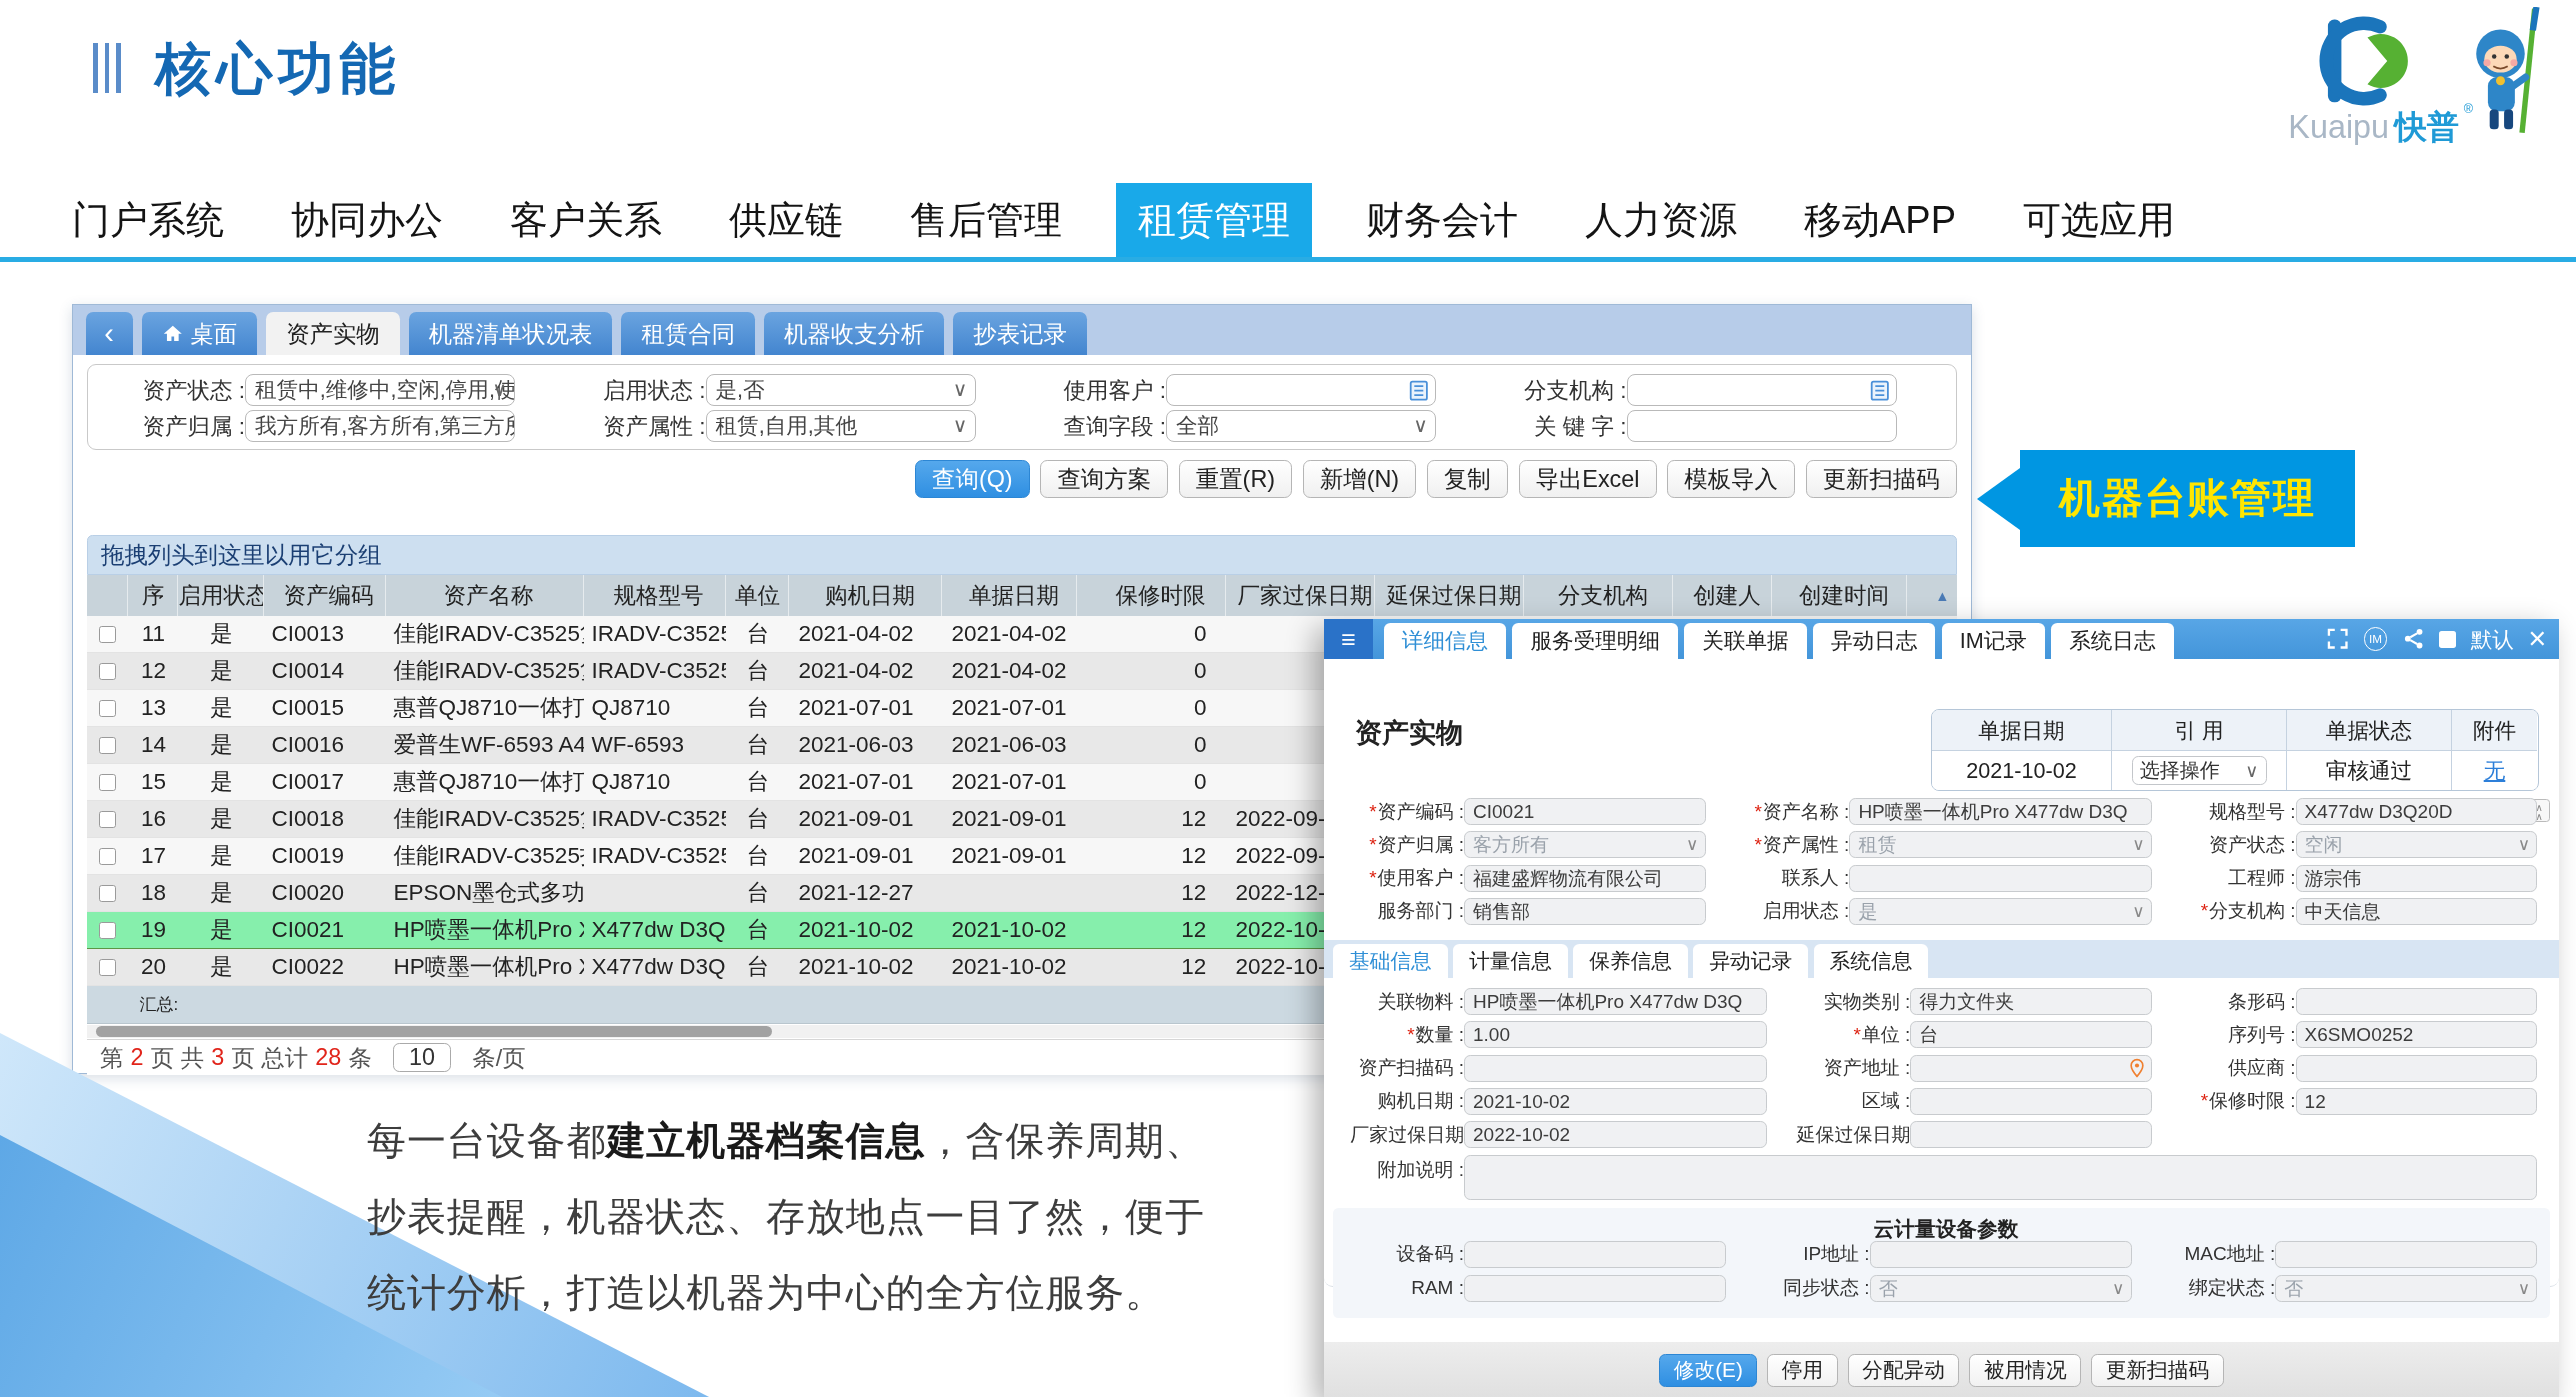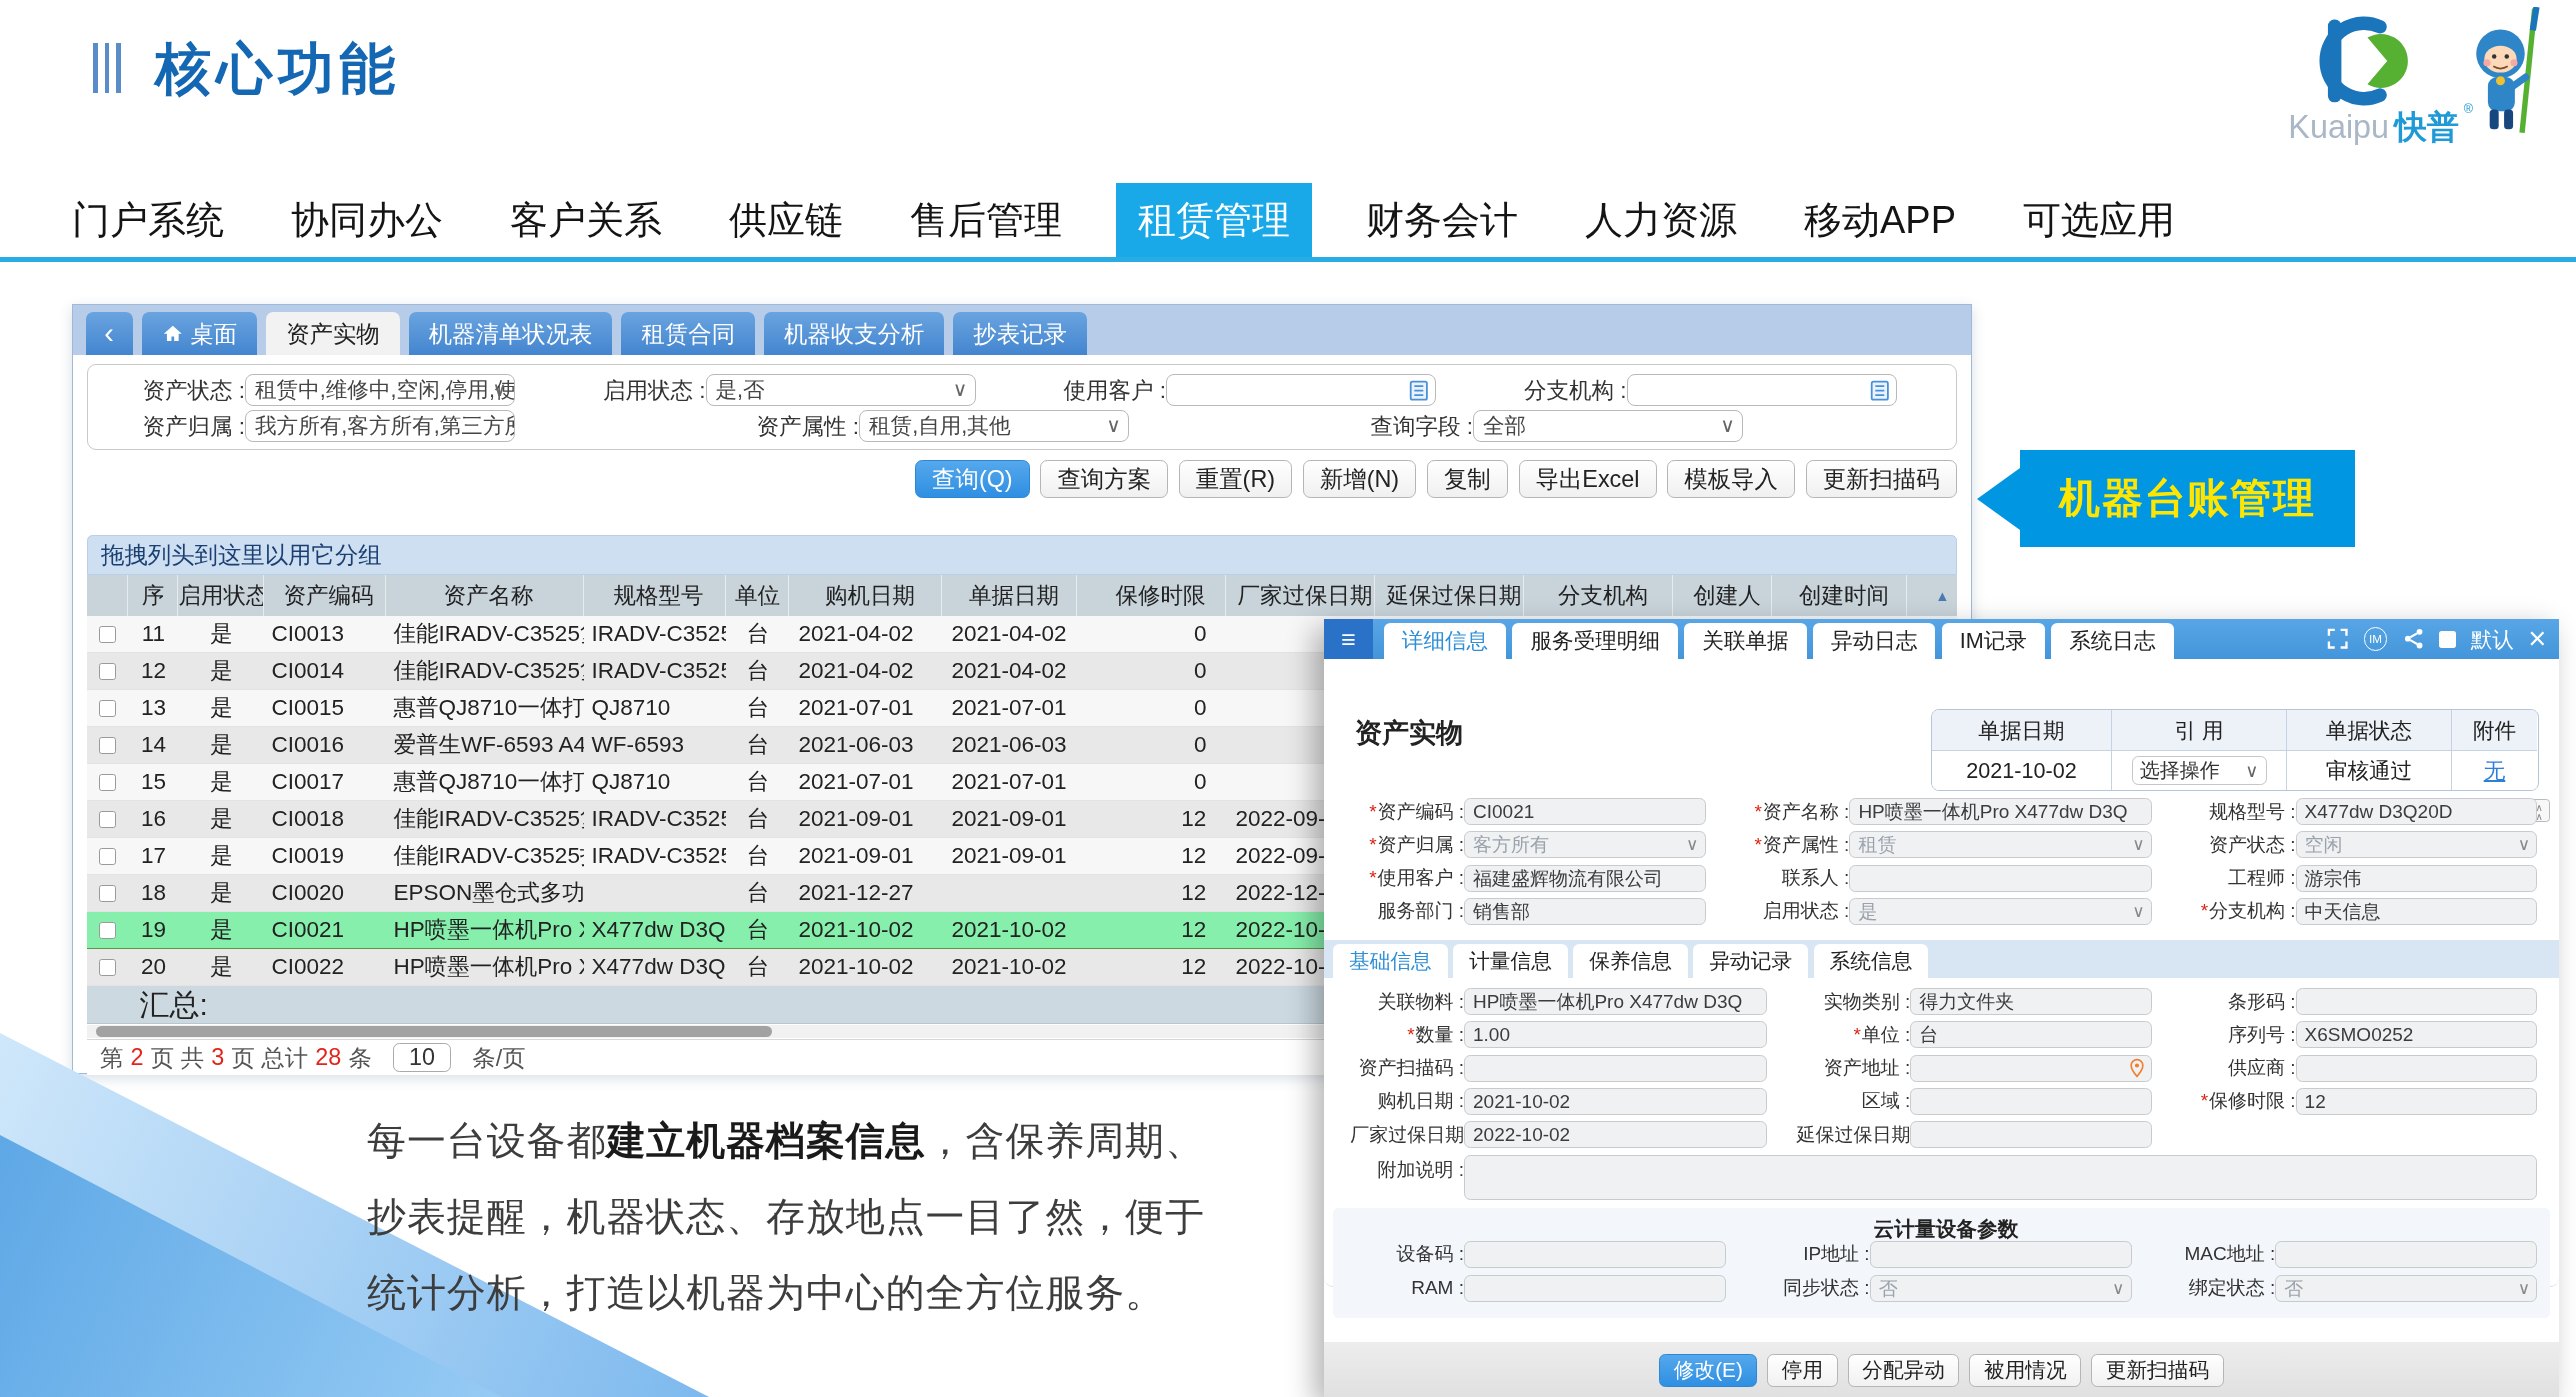--- a/index.html
+++ b/index.html
@@ -64,21 +64,21 @@
   .c6{width:63px;text-align:center;}
   .c7{width:153px;padding-left:9px;}
   .c8{width:135px;padding-left:9px;}
   .c9{width:149px;text-align:right;padding-right:20px;}
   .c10{width:149px;padding-left:9px;}
   .c11{width:149px;padding-left:9px;}
   .c12{width:149px;padding-left:9px;}
   .c13{width:99px;padding-left:9px;}
   .c14{width:135px;padding-left:9px;}
   .cb{display:inline-block;width:17px;height:17px;background:#fff;border:0.9px solid #9a9a9a;border-radius:2.7px;}
-  .sumrow{display:flex;height:38px;background:#ccd9e1;font-size:30px;color:#222;border-bottom:0.9px solid #b9c6ce;}
+  .sumrow{display:flex;height:38px;background:#ccd9e1;font-size:17px;color:#222;border-bottom:0.9px solid #b9c6ce;}
   .sumrow span{line-height:38px;padding-left:52px;}
   .hscroll{position:absolute;left:14.4px;top:720px;right:14.4px;height:12.6px;background:#f1f1f1;}
   .hthumb{position:absolute;left:9px;top:0.9px;width:676px;height:10.8px;border-radius:6.3px;background:#a2a2a2;}
   .pager{position:absolute;left:14.4px;top:734px;right:14.4px;height:36px;background:#fff;border-top:0.9px solid #d6d6d6;
          display:flex;align-items:center;font-size:23.4px;color:#555;padding-left:12.6px;gap:7.2px;}
   .pager .red{color:#e1251b;}
   .psize{width:58px;height:29px;border:0.9px solid #aaa;border-radius:6.3px;text-align:center;line-height:27px;color:#333;margin:0 14px;}
 
   
   .banner{position:absolute;left:1977px;top:450px;display:flex;align-items:center;z-index:6;}
@@ -312,20 +312,26 @@
           <div class="f-box">
             <span>租赁,自用,其他</span><span class="arrow">∨</span>
           </div>
         </div>
         <div class="grp">
           <span class="f-label">查询字段</span>
           <div class="f-box">
             <span>全部</span><span class="arrow">∨</span>
           </div>
         </div>
+        <div class="grp">
+          <span class="f-label">关 键 字</span>
+          <div class="f-box">
+            <span></span>
+          </div>
+        </div>
       </div>
     </div>
 
     <div class="toolbar">
 
         <div class="btn primary">
           <span>查询(Q)</span>
         </div>
 
         <div class="btn">

